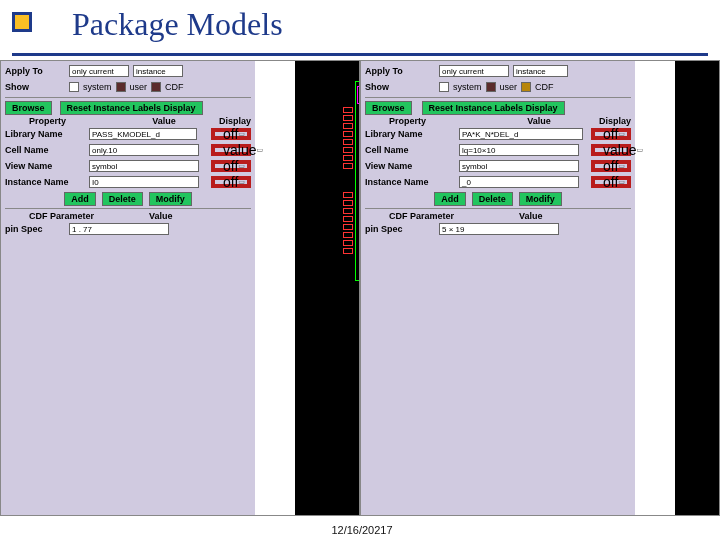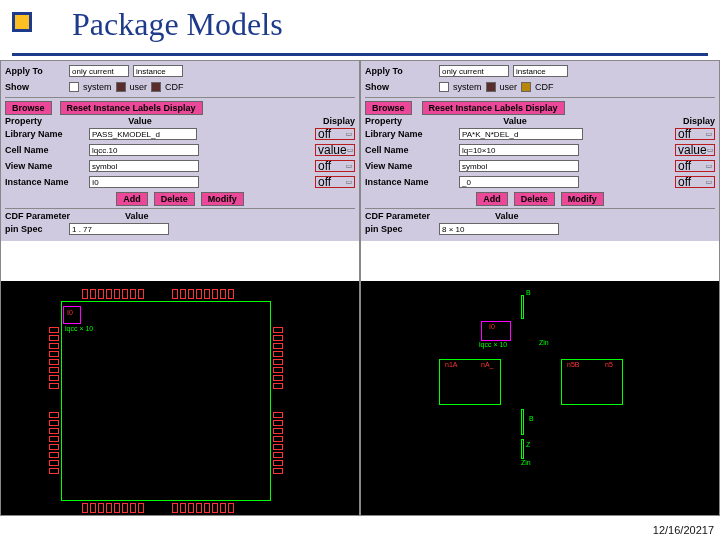--- a/index.html
+++ b/index.html
@@ -34,21 +34,21 @@
     font-family: "Times New Roman", serif;
   }
   .content {
     position: absolute;
     top: 60px; left: 0; right: 0; bottom: 24px;
     display: flex;
   }
   .panel {
     flex: 1;
     display: flex;
-    flex-direction: column;
+    flex-direction: row;
     border: 1px solid #888;
     gap: 40px;
   }
   .form {
     background: #d0cae0;
     padding: 2px 4px 4px 4px;
     font-size: 9px;
     color: #000;
   }
   .row {
@@ -69,40 +69,40 @@
   }
   .chk {
     width: 10px; height: 10px;
     background: #fff;
     border: 1px solid #666;
     display: inline-block;
   }
   .chk.dark { background: #5b2c2c; }
   .chk.gold { background: #b8860b; }
   .btn {
-    background: #ec4899;
+    background: #22c55e;
     border: 1px solid #666;
     padding: 1px 6px;
     font-weight: bold;
     font-size: 9px;
     cursor: pointer;
   }
   .opt {
-    border: 1px solid #b91c1c;
+    border: 4px solid #b91c1c;
     width: 40px; height: 12px;
-    font-size: 12px;
+    font-size: 14px;
     display: inline-flex;
     align-items: center;
-    padding: 0 2px;
+    padding: 0 8px;
     justify-content: space-between;
   }
   .opt::after { content: "▭"; font-size: 7px; color:#555; }
   .sep { height: 1px; background: #888; margin: 2px 0; }
   .btnrow { display:flex; justify-content:center; gap:6px; margin:2px 0;}
-  .headrow { display:flex; font-weight:bold; font-size:9px; }
+  .headrow { display:flex; font-weight:bold; font-size:9px;margin-left:24px; }
   .canvas {
     flex: 1;
     background: #000;
     position: relative;
     overflow: hidden;
   }
   
   .chip-outline {
     position:absolute; border:1px solid #0f0;
   }
@@ -121,22 +121,22 @@
   }
   .redtxt { color:#f33; font-size:7px; position:absolute; }
   .grntxt { color:#0f0; font-size:7px; position:absolute; }
   
   .box {
     position:absolute;
     border:1px solid #0f0;
   }
   .footer {
     position:absolute;
-    bottom:4px; left:20px; right:6px;
-    display:flex; justify-content:flex-end;
+    bottom:4px; left:20px; right:16px;
+    display:flex; justify-content:center;
     font-size:11px; color:#111;
   }
 </style>
 </head>
 <body>
 
 <div class="slide-header">
   <div class="accent"></div>
   <div class="title">Package Models</div>
 </div>
@@ -169,21 +169,21 @@
         <span style="width:110px;text-align:center">Value</span>
         <span style="flex:1;text-align:right">Display</span>
       </div>
       <div class="row">
         <span class="lbl" style="width:80px">Library Name</span>
         <span class="val" style="width:108px">PASS_KMODEL_d</span>
         <span class="opt" style="margin-left:auto">off</span>
       </div>
       <div class="row">
         <span class="lbl" style="width:80px">Cell Name</span>
-        <span class="val" style="width:110px">lqcc.10</span>
+        <span class="val" style="width:110px">only.10</span>
         <span class="opt" style="margin-left:auto">value</span>
       </div>
       <div class="row">
         <span class="lbl" style="width:80px">View Name</span>
         <span class="val" style="width:110px">symbol</span>
         <span class="opt" style="margin-left:auto">off</span>
       </div>
       <div class="row">
         <span class="lbl" style="width:80px">Instance Name</span>
         <span class="val" style="width:110px">I0</span>
@@ -347,21 +347,21 @@
         <span class="btn">Delete</span>
         <span class="btn">Modify</span>
       </div>
       <div class="sep"></div>
       <div class="headrow">
         <span style="width:130px">CDF Parameter</span>
         <span>Value</span>
       </div>
       <div class="row">
         <span class="lbl" style="width:70px">pin Spec</span>
-        <span class="val" style="width:120px">8 × 10</span>
+        <span class="val" style="width:120px">5 × 19</span>
       </div>
     </div>
     <div class="canvas">
       <span class="grntxt" style="top:8px;left:165px">B</span>
       <div class="box" style="top:14px;left:160px;width:3px;height:24px"></div>
       <div class="hi" style="top:40px;left:120px;width:30px;height:20px"></div>
       <span class="redtxt" style="top:42px;left:128px">I0</span>
       <span class="grntxt" style="top:60px;left:118px">lqcc × 10</span>
       <span class="grntxt" style="top:58px;left:178px">Zin</span>
 

